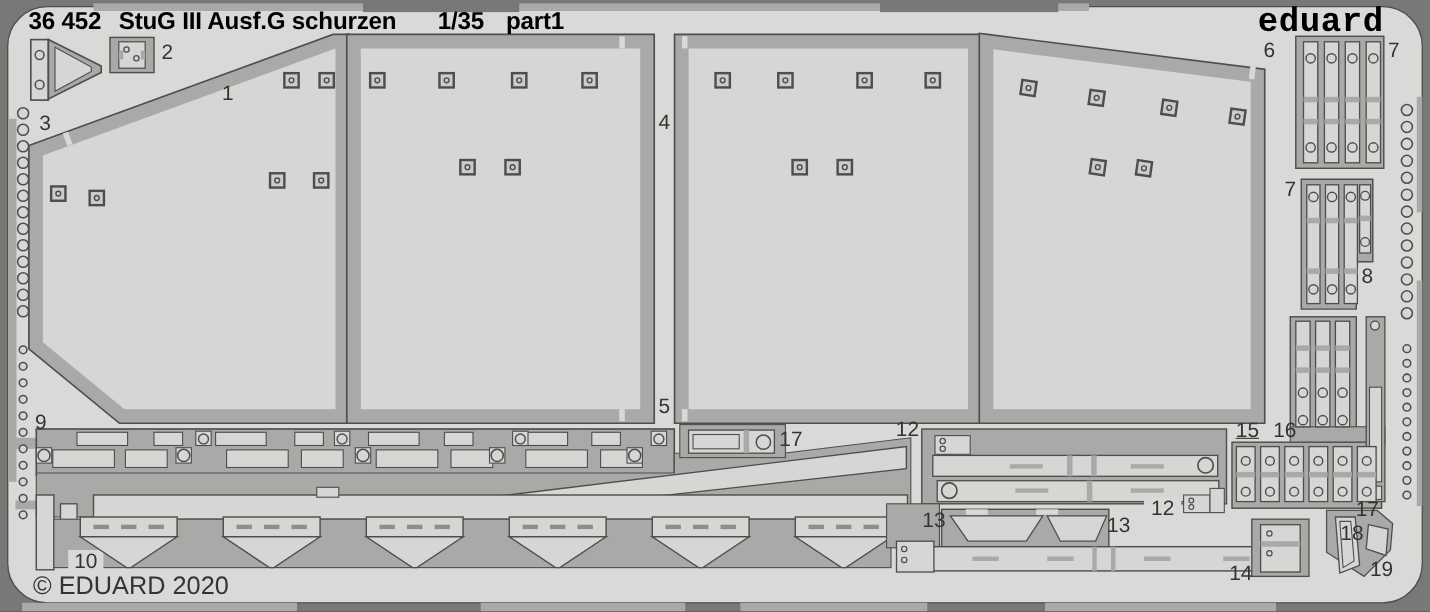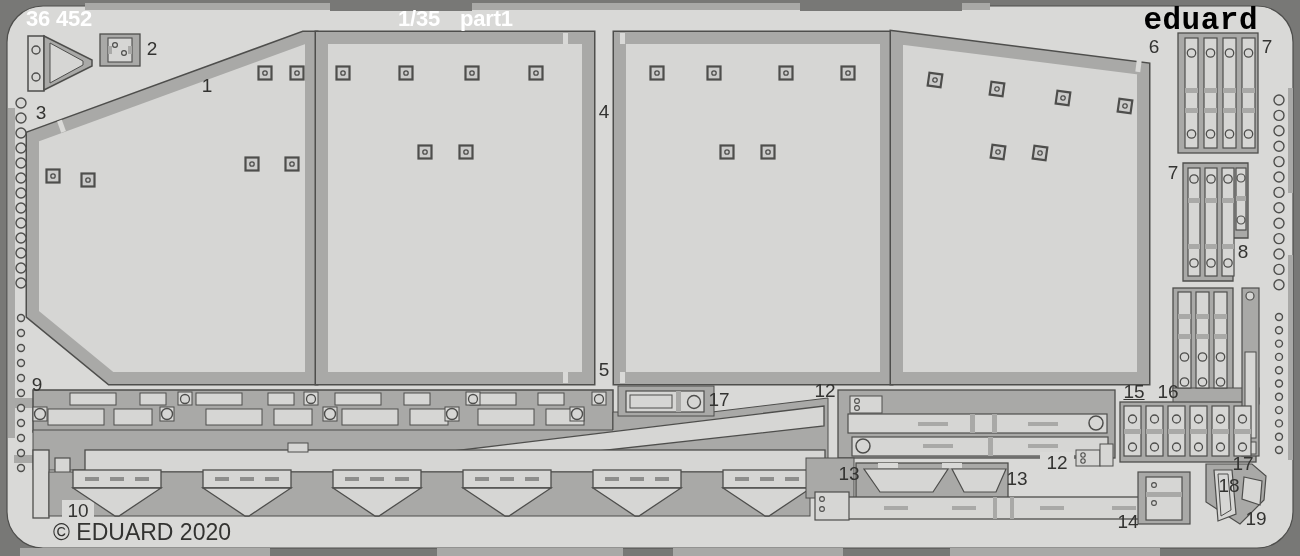--- a/index.html
+++ b/index.html
@@ -1,24 +1,24 @@
 <!DOCTYPE html>
 <html><head>
 <meta charset="utf-8">
 <style>
   html,body{margin:0;padding:0;background:#555;}
   .stage{position:relative;width:1300px;height:556px;background:#787876;overflow:hidden;
          font-family:"Liberation Sans",sans-serif;}
   svg.fret{position:absolute;left:0;top:0;}
   .labels{position:absolute;left:0;top:0;width:1300px;height:556px;pointer-events:none;}
-  .hdr{position:absolute;top:6px;font-weight:bold;font-size:22px;color:#ffffff;
+  .hdr{position:absolute;top:6px;font-weight:bold;font-size:22px;color:#000000;
        letter-spacing:-0.2px;white-space:nowrap;}
   .brand{position:absolute;top:3px;right:42px;font-family:Liberation Mono, monospace;
          font-weight:bold;font-size:31px;color:#000000;letter-spacing:0.5px;}
-  .foot{position:absolute;top:519px;font-size:23px;color:#333331;white-space:nowrap;margin-left:23px;}
+  .foot{position:absolute;top:519px;font-size:23px;color:#333331;white-space:nowrap;}
   .part-label{position:absolute;transform:translate(-50%,-50%);font-size:19px;color:#333331;}
 </style>
 </head>
 <body>
 
 <div class="stage">
 
   <svg class="fret" width="1300" height="556" viewBox="0 0 1300 556">
 
     <g>
@@ -472,20 +472,21 @@
         <circle cx="1279" cy="383.5" r="3.5" fill="#d6d6d4" stroke="#4e4e4c" stroke-width="1.4"></circle>
         <circle cx="1279" cy="396.8" r="3.5" fill="#d6d6d4" stroke="#4e4e4c" stroke-width="1.4"></circle>
         <circle cx="1279" cy="410.1" r="3.5" fill="#d6d6d4" stroke="#4e4e4c" stroke-width="1.4"></circle>
         <circle cx="1279" cy="423.4" r="3.5" fill="#d6d6d4" stroke="#4e4e4c" stroke-width="1.4"></circle>
         <circle cx="1279" cy="436.7" r="3.5" fill="#d6d6d4" stroke="#4e4e4c" stroke-width="1.4"></circle>
         <circle cx="1279" cy="450" r="3.5" fill="#d6d6d4" stroke="#4e4e4c" stroke-width="1.4"></circle>
       </g>
   </svg>
 
   <div class="hdr" style="left:26px">36 452</div>
+  <div class="hdr" style="left:108px">StuG III Ausf.G schurzen</div>
   <div class="hdr" style="left:398px">1/35</div>
   <div class="hdr" style="left:460px">part1</div>
   <div class="brand">eduard</div>
   <div class="foot" style="left:30px">© EDUARD 2020</div>
 
   <div class="labels" id="labels-layer">
       <div class="part-label" style="left: 207px; top: 86px;">1</div>
       <div class="part-label" style="left: 152px; top: 49px;">2</div>
       <div class="part-label" style="left: 41px; top: 113px;">3</div>
       <div class="part-label" style="left: 604px; top: 112px;">4</div>

